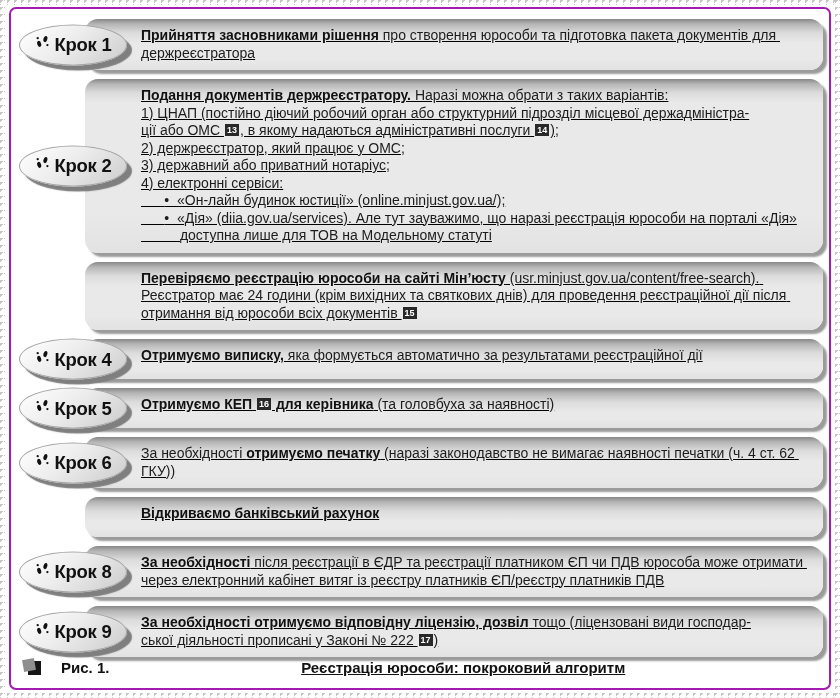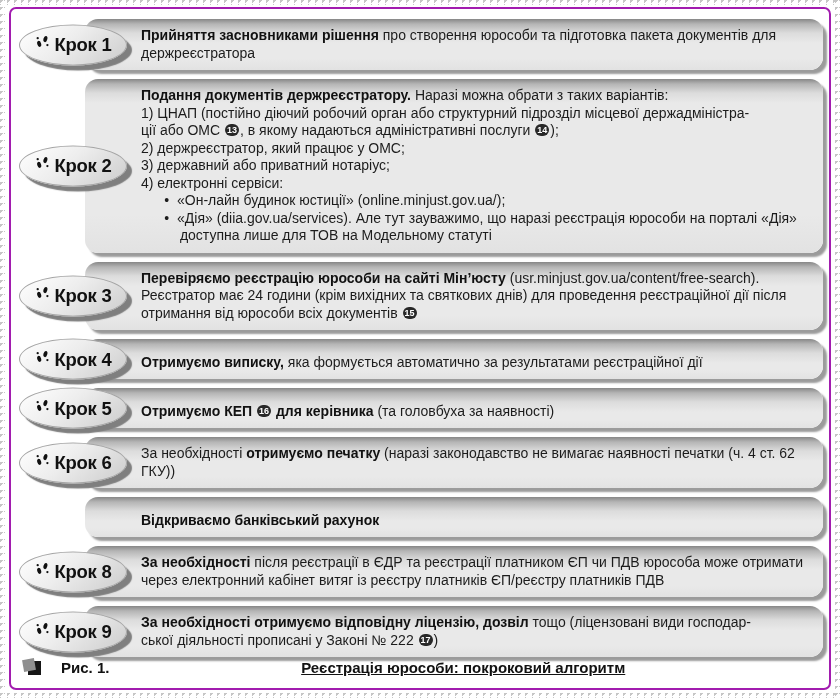--- a/index.html
+++ b/index.html
@@ -25,31 +25,31 @@
     border:2px solid #a21caf;border-radius:7px;box-sizing:border-box;
     background:#fff;
   }
   .steps{position:absolute;left:0;top:10px;right:0;}
   .step-row{position:relative;margin:0 6px 9px 0;}
   .step-box{
     margin-left:74px;border-radius:13px;
     background:linear-gradient(180deg,#878787 0,#b5b5b5 5px,#dcdcdc 14px,#e9e9e9 24px,#e9e9e9 78%,#e2e2e2 100%);
     box-shadow:4px 4px 2px #9b9b9b;
     padding:8px 14px 8px 56px;box-sizing:border-box;
-    min-height:40px;display:flex;align-items:flex-end;
+    min-height:40px;display:flex;align-items:flex-start;text-decoration:underline;
   }
   .step-text{
     font-size:14px;line-height:17.5px;color:#1c1c1c;
     white-space:pre-wrap;word-break:normal;width:100%;
   }
   .step-text b{font-weight:700;color:#111;}
   .fn-chip{
     display:inline-block;background:#282828;color:#fff;
     font-size:9px;font-weight:700;line-height:10px;
-    padding:1px 2px;border-radius:6px;vertical-align:2px;margin:0 1px;
+    padding:1px 2px;border-radius:0;vertical-align:2px;margin:0 1px;
     letter-spacing:0;
   }
   .badge{
     position:absolute;left:8px;top:50%;transform:translateY(-50%);
     width:108px;height:41px;border-radius:50%;
     background:linear-gradient(140deg,#ffffff 0%,#ededed 45%,#cccccc 100%);
     border:1px solid #a5a5a5;
     box-shadow:5px 5px 1px #7f7f7f;
     display:flex;align-items:center;justify-content:center;gap:5px;
     z-index:2;box-sizing:border-box;
@@ -112,31 +112,20 @@
 ції або ОМС </span><span class="fn-chip">13</span><span>, в якому надаються адміністративні послуги </span><span class="fn-chip">14</span><span>);
 2) держреєстратор, який працює у ОМС;
 3) державний або приватний нотаріус;
 4) електронні сервіси:
       •  «Он-лайн будинок юстиції» (online.minjust.gov.ua/);
       •  «Дія» (diia.gov.ua/services). Але тут зауважимо, що наразі реєстрація юрособи на порталі «Дія»
           доступна лише для ТОВ на Модельному статуті</span></div>
         </div>
       </div>
       <div class="step-row">
-        <div class="badge">
-          <span class="badge-icon"><svg width="15" height="14" viewBox="0 0 15 14">
-              <g fill="#111">
-                <ellipse cx="4.2" cy="9.4" rx="1.9" ry="3.1" transform="rotate(-18 4.2 9.4)"></ellipse>
-                <circle cx="2.7" cy="3.7" r="1.15"></circle>
-                <ellipse cx="10.4" cy="4.6" rx="1.9" ry="3.1" transform="rotate(16 10.4 4.6)"></ellipse>
-                <circle cx="12.4" cy="10.6" r="1.15"></circle>
-              </g>
-            </svg></span>
-          <span class="badge-label">Крок 3</span>
-        </div>
         <div class="step-box">
           <div class="step-text"><b>Перевіряємо реєстрацію юрособи на сайті Мін’юсту</b><span> (usr.minjust.gov.ua/content/free-search). Реєстратор має 24 години (крім вихідних та святкових днів) для проведення реєстраційної дії після отримання від юрособи всіх документів </span><span class="fn-chip">15</span></div>
         </div>
       </div>
       <div class="step-row">
         <div class="badge">
           <span class="badge-icon"><svg width="15" height="14" viewBox="0 0 15 14">
               <g fill="#111">
                 <ellipse cx="4.2" cy="9.4" rx="1.9" ry="3.1" transform="rotate(-18 4.2 9.4)"></ellipse>
                 <circle cx="2.7" cy="3.7" r="1.15"></circle>

